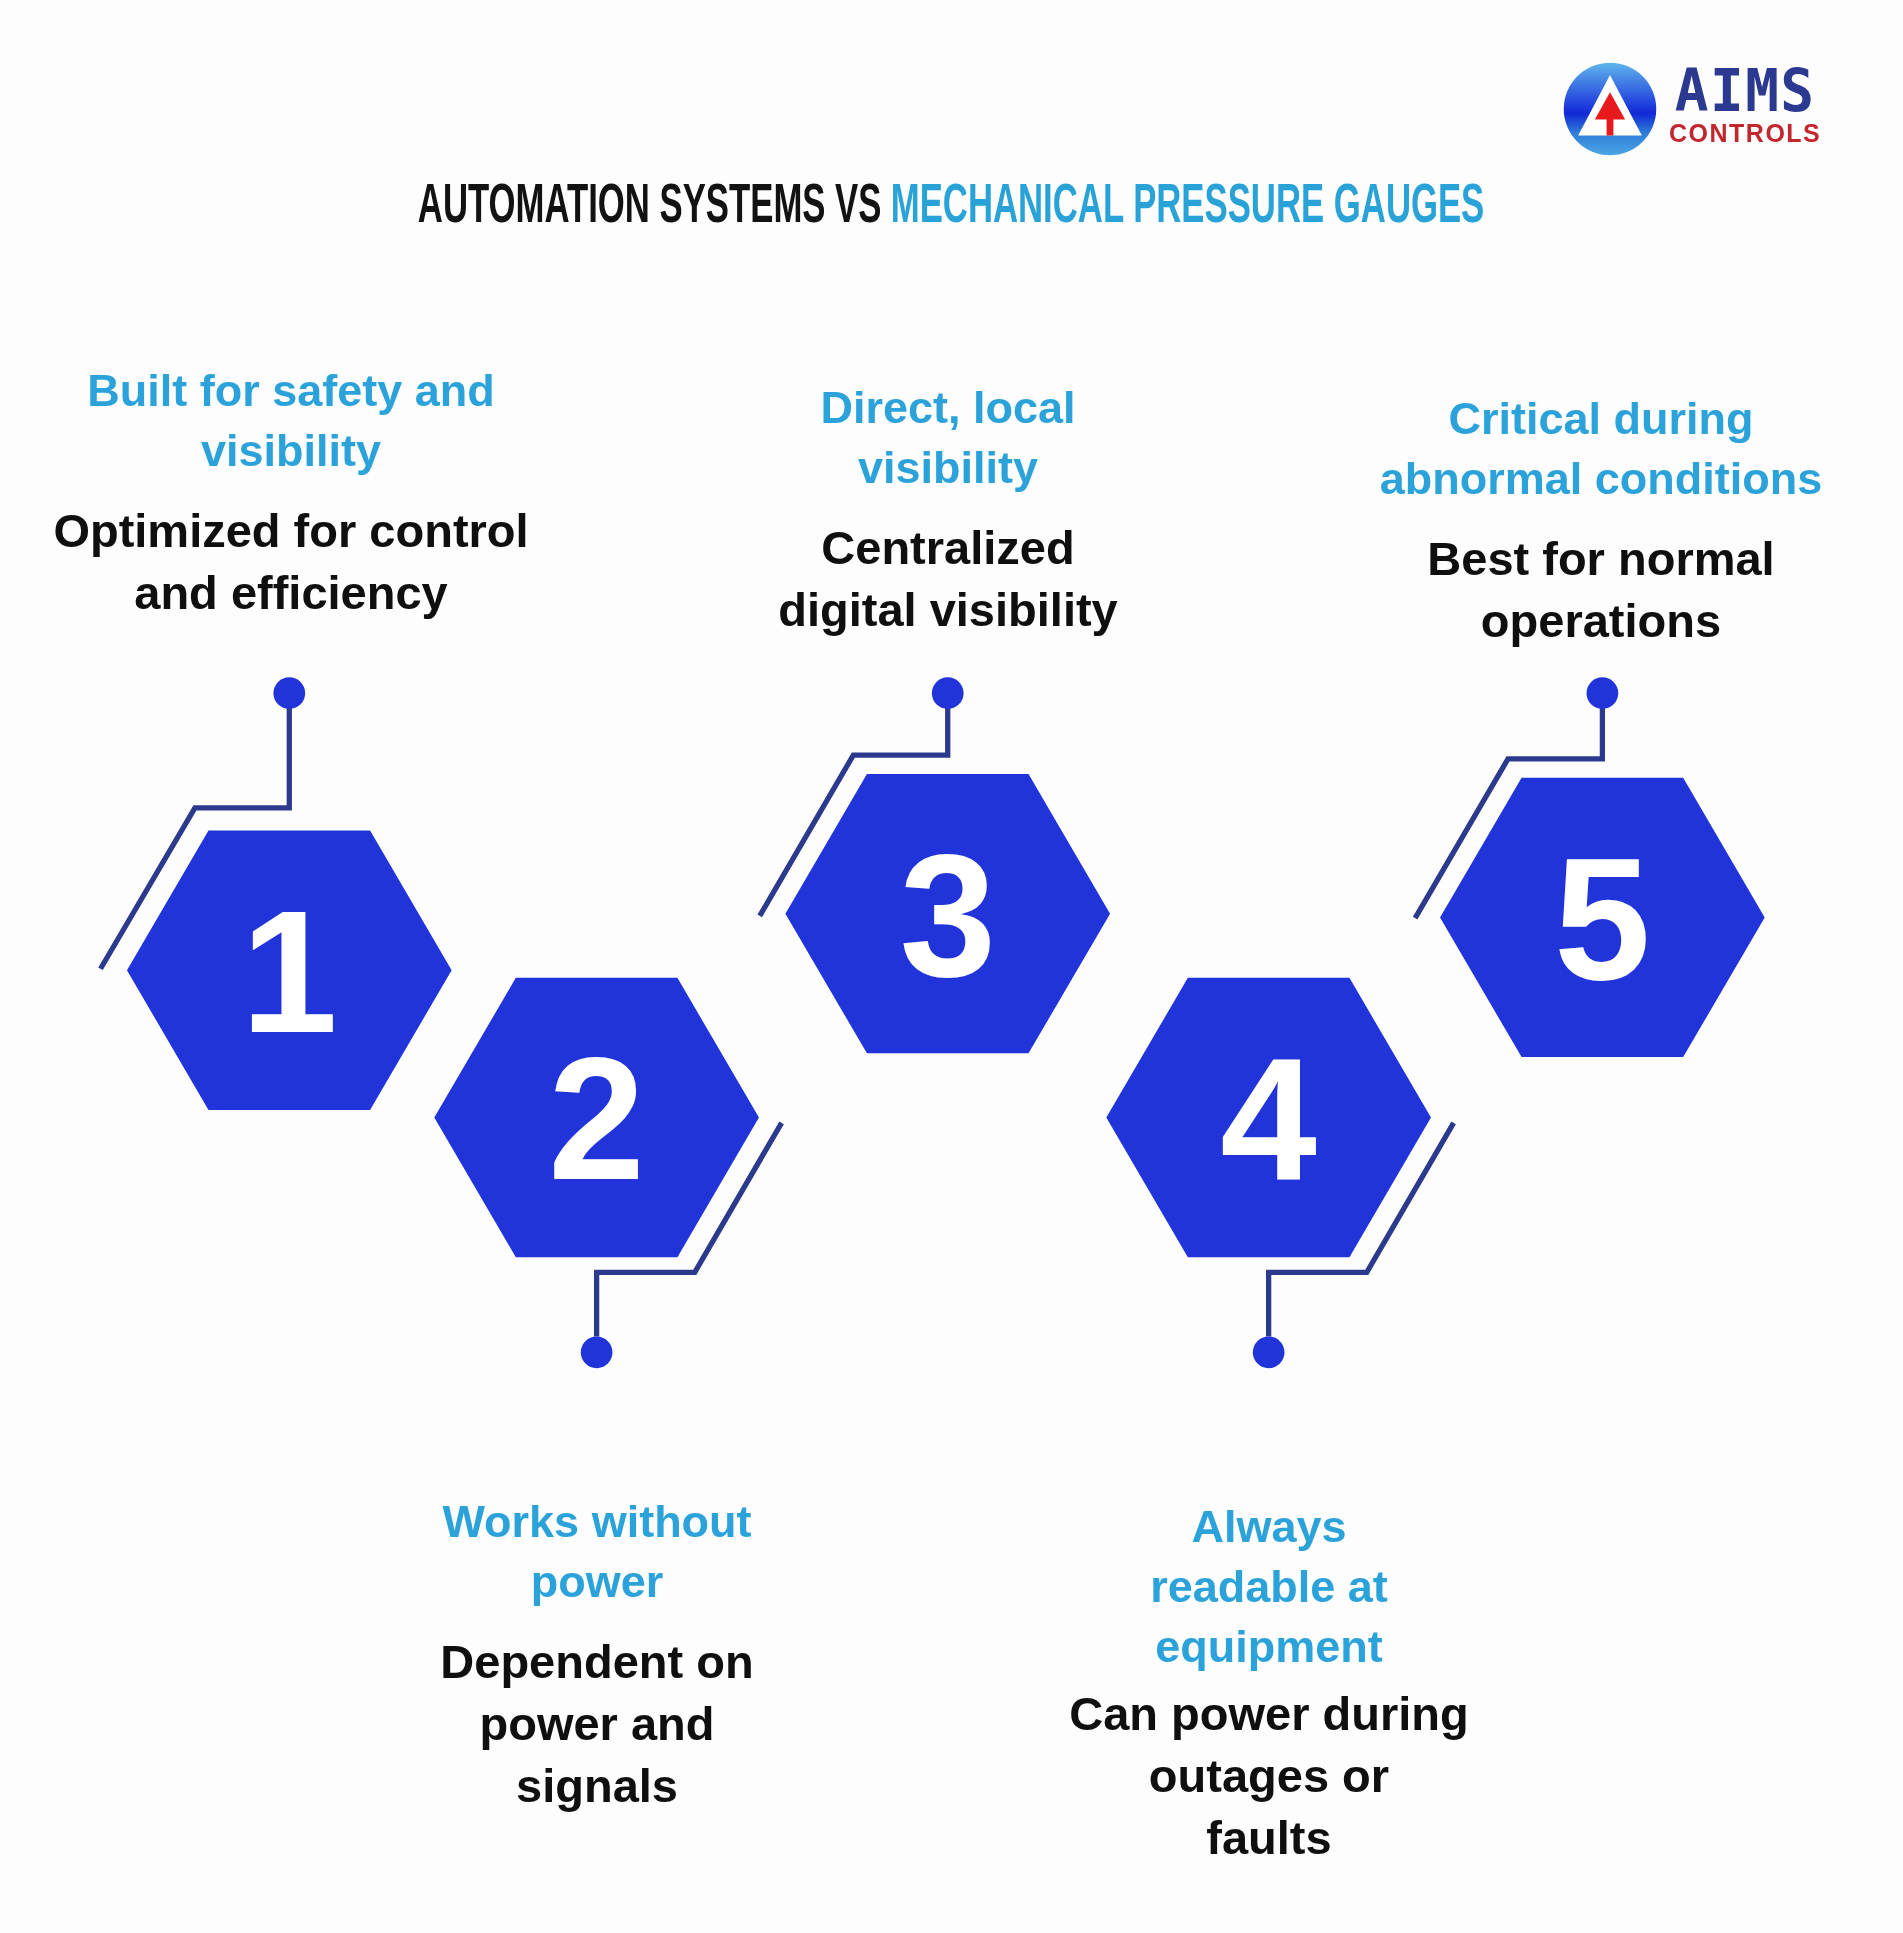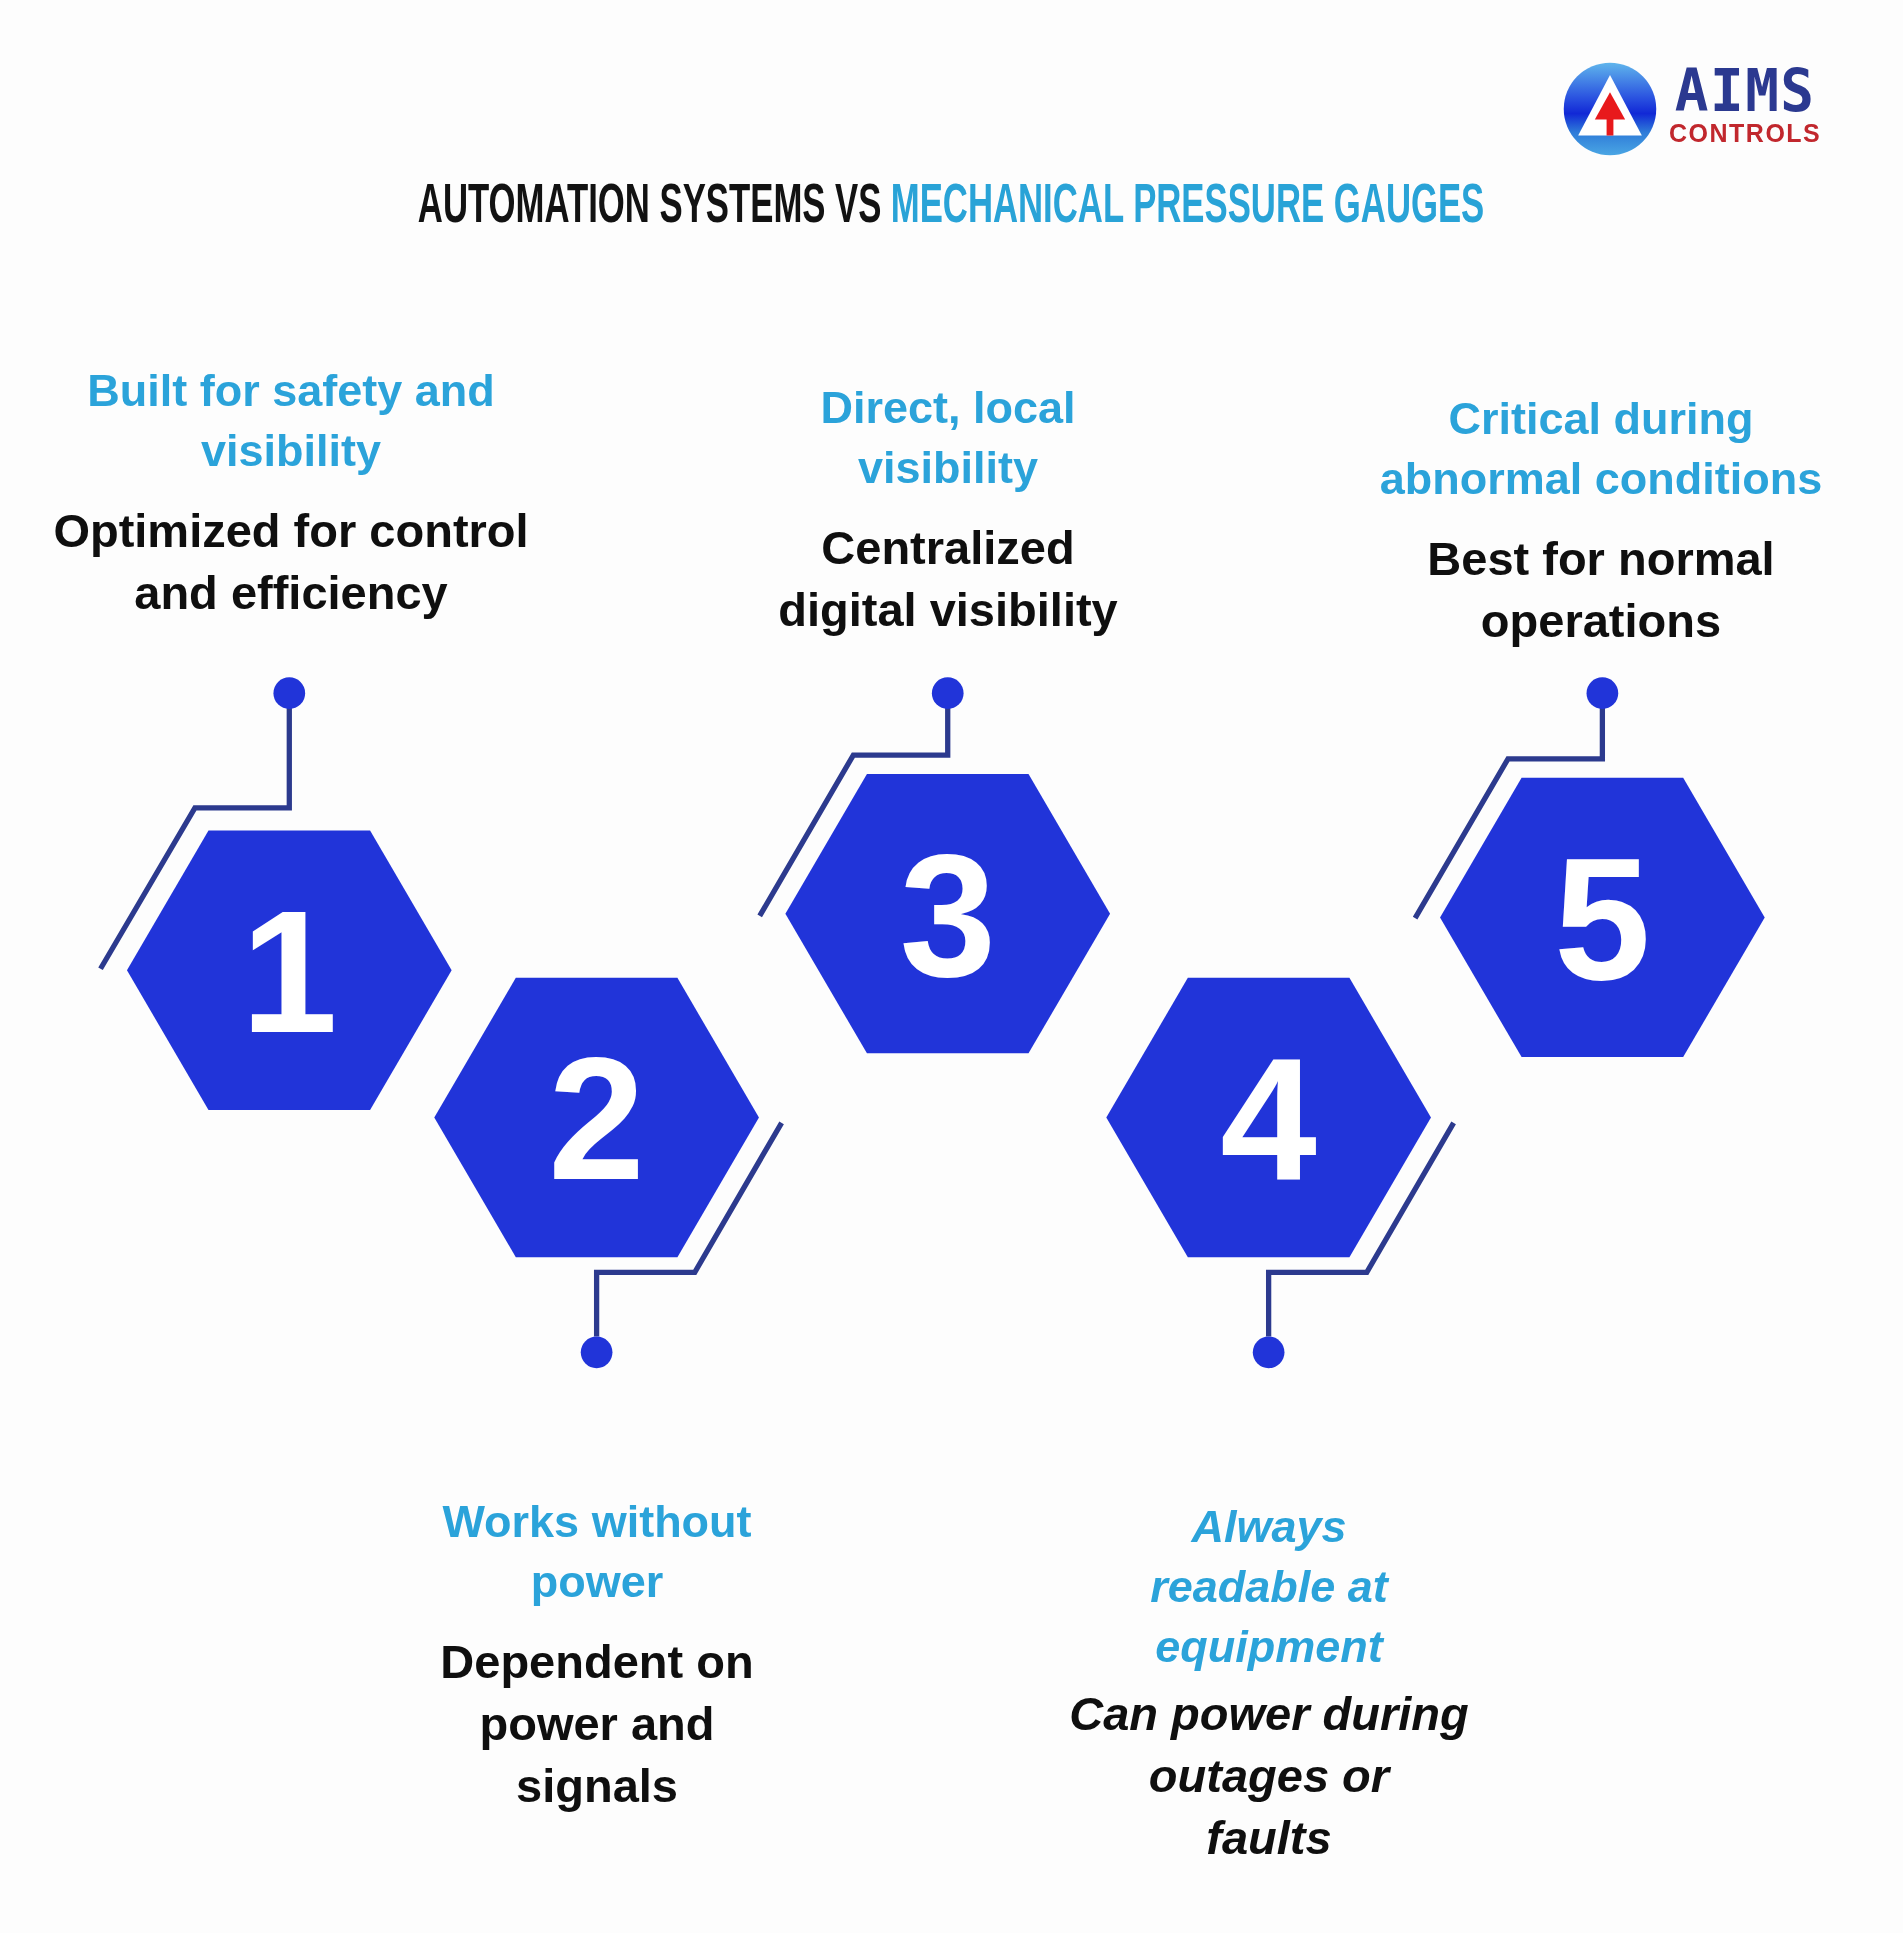--- a/index.html
+++ b/index.html
@@ -39,21 +39,21 @@
     color:var(--heading-blue,#2BA3DA); font-weight:bold;
     font-size:45px; line-height:60px; white-space:pre-line;
   }
   .ib-body {
     color:#0f0f0f; font-weight:bold;
     font-size:47px; line-height:62px; white-space:pre-line; margin-top:19px;
   }
   .block-1 { left:19px;   top:361px; }
   .block-2 { left:325px;  top:1492px; }
   .block-3 { left:676px;  top:378px; }
-  .block-4 { left:997px; top:1497px;font-style:italic; }
+  .block-4 { left:997px; top:1497px; }
   .block-5 { left:1329px; top:389px; }
   .block-4 .ib-body { margin-top:6px; }
 
   
   .diagram { position:absolute; left:0; top:0; width:1903px; height:1933px; }
   .hex { fill:var(--hexagon-blue,#2134D9); }
   .connector { stroke:var(--connector-navy,#2C3A8E); stroke-width:7; fill:none; }
   .dot { fill:var(--hexagon-blue,#2134D9); }
   .hex-number {
     fill:#ffffff; font-family:"Liberation Sans", sans-serif;

